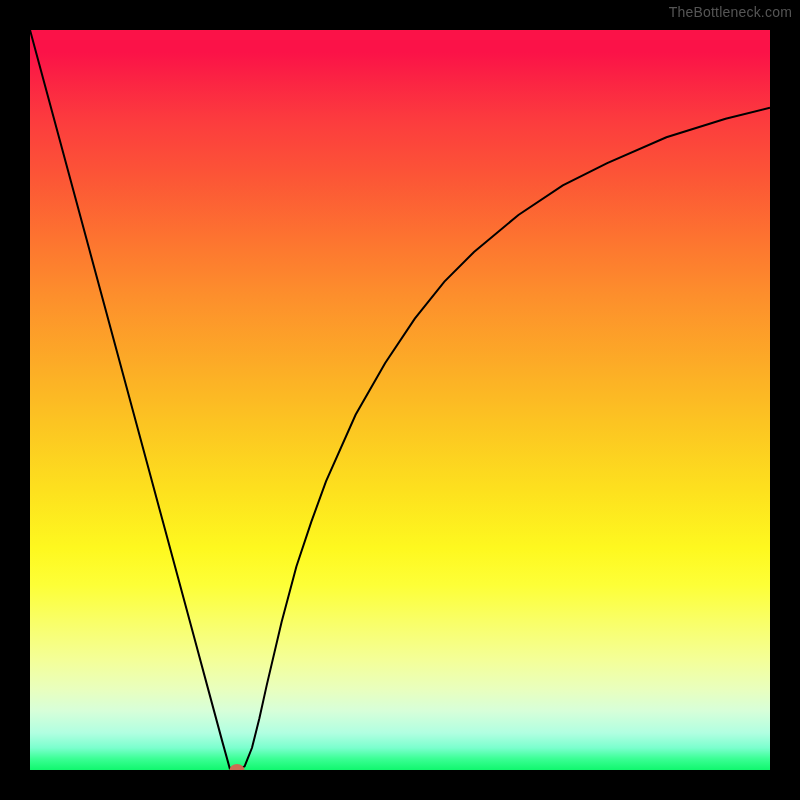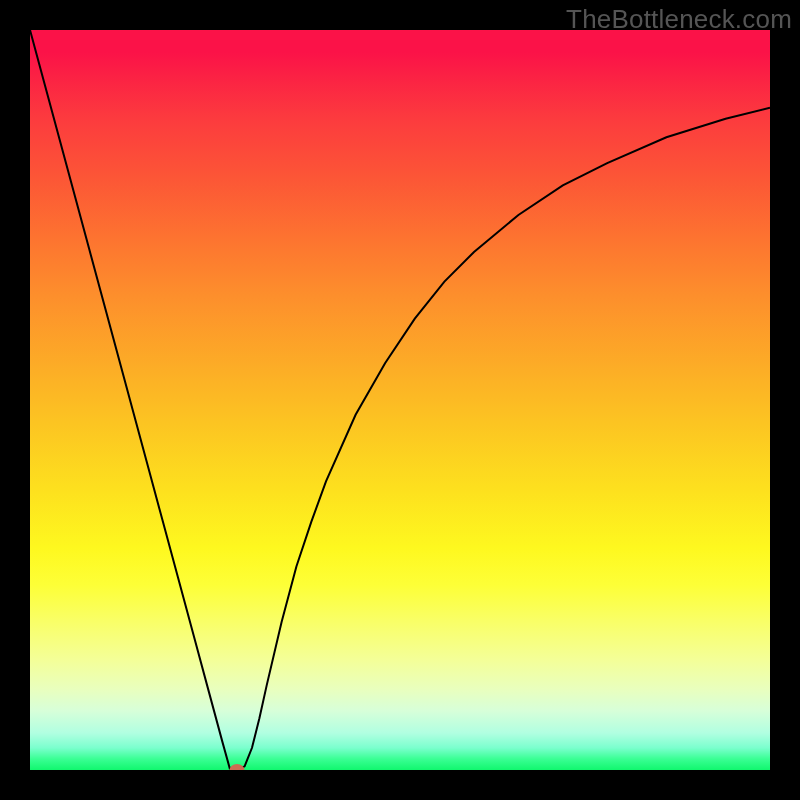--- a/index.html
+++ b/index.html
@@ -15,21 +15,21 @@
     position: relative;
     width: 800px;
     height: 800px;
     background: #000;
   }
   .watermark {
     position: absolute;
     top: 4px;
     right: 8px;
     color: #555;
-    font-size: 26px;
+    font-size: 14px;
     font-weight: 400;
     letter-spacing: 0.2px;
     z-index: 5;
   }
   .plot-area {
     position: absolute;
     left: 30px;
     top: 30px;
     width: 740px;
     height: 740px;

